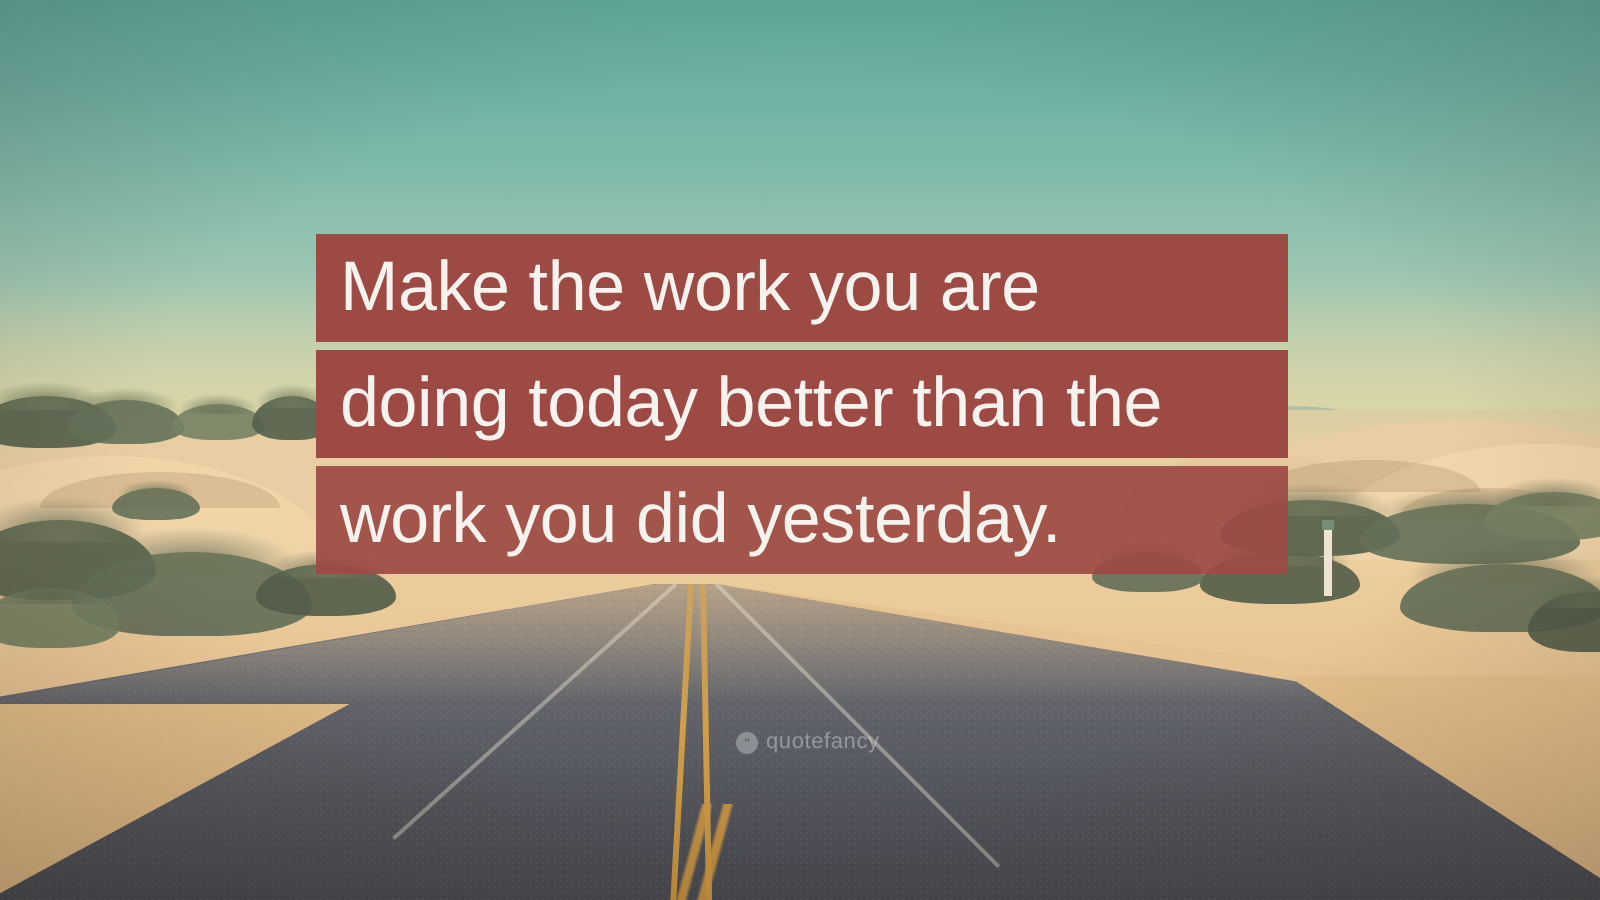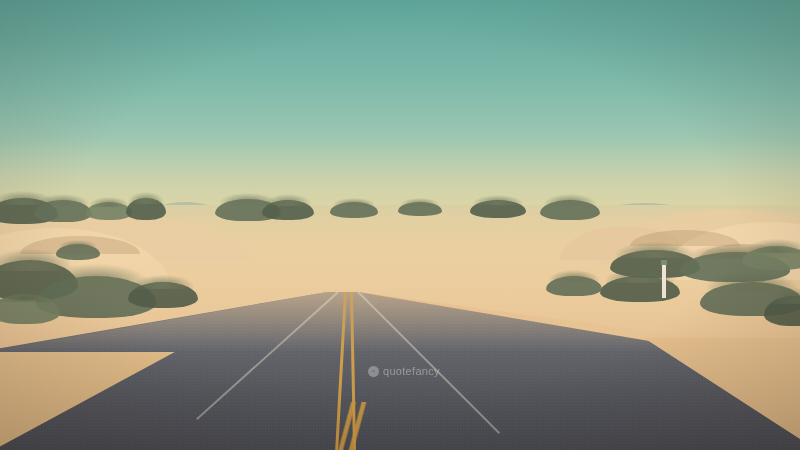--- a/index.html
+++ b/index.html
@@ -304,20 +304,25 @@
     <div class="yellow y2"></div>
     <div class="yellow-wide"></div>
   </div>
 
   <div class="sand-lip sl"></div>
   <div class="sand-lip sr"></div>
 
   <div class="fade-film"></div>
   <div class="vignette"></div>
 
+  <div class="quote">
+    <div class="qline l1">Make the work you are</div>
+    <div class="qline l2">doing today better than the</div>
+    <div class="qline l3">work you did yesterday.</div>
+  </div>
 
 
   <div class="watermark">
     <span class="wm-logo">“</span>
     <span class="wm-text">quotefancy</span>
   </div>
 
 </div>
 
 </body></html>

